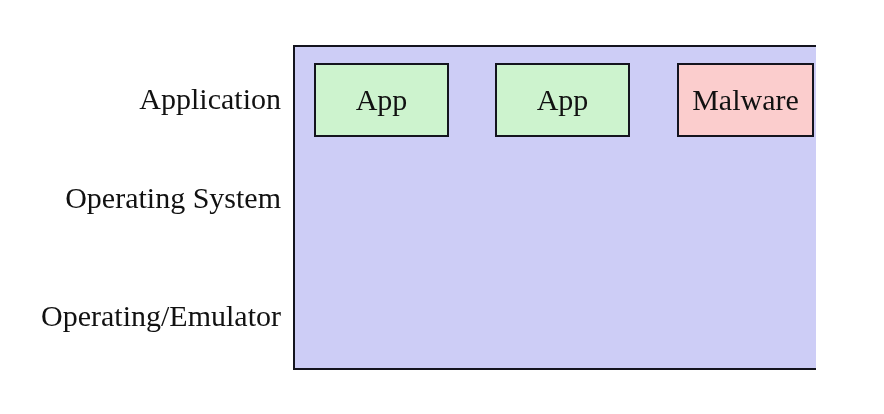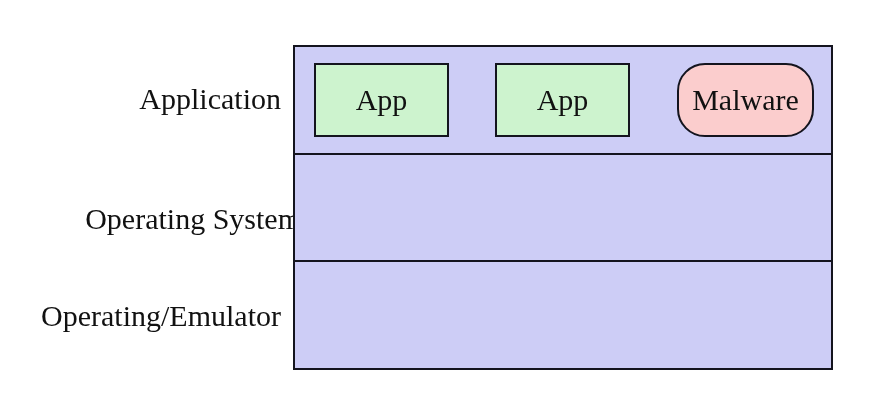--- a/index.html
+++ b/index.html
@@ -2,56 +2,55 @@
 <html><head>
 <meta charset="utf-8">
 <style>
   html, body {
     margin: 0;
     padding: 0;
     background: #ffffff;
   }
   .canvas {
     position: relative;
-    width: 884px;
+    width: 816px;
     height: 414px;
     background: #ffffff;
     font-family: "Liberation Serif", serif;
     color: #111111;
     overflow: hidden;
   }
 
   
   .layer-label {
     position: absolute;
     left: 0;
     width: 281px;
     display: flex;
     align-items: center;
     justify-content: flex-end;
     font-size: 30px;
     line-height: 1;
     white-space: nowrap;
   }
   .layer-label.l1 { top: 45px;  height: 108px; }
-  .layer-label.l2 { top: 164px; height: 109px; padding-left: 20px; }
+  .layer-label.l2 { top: 143px; height: 109px; }
   .layer-label.l3 { top: 262px; height: 108px; }
 
   
   .stack {
     position: absolute;
     left: 293px;
     top: 45px;
     width: 540px;
     height: 325px;
     box-sizing: border-box;
     border: 2px solid var(--border, #14141e);
     background: var(--layer-fill, #cdcdf6);
     display: flex;
-    flex-direction: column;
   }
   .layer-row { box-sizing: border-box; }
   .layer-row.r1 { height: 106px; }
   .layer-row.r2 { height: 107px; border-top: 2px solid var(--border, #14141e); }
   .layer-row.r3 { height: 108px; border-top: 2px solid var(--border, #14141e); }
 
   
   .inner-box {
     position: absolute;
     top: 16px;
@@ -62,21 +61,21 @@
     align-items: center;
     justify-content: center;
     font-size: 30px;
     line-height: 1;
     white-space: nowrap;
   }
   .inner-box.app { background: var(--app-fill, #cdf3ce); }
   .inner-box.malware { background: var(--malware-fill, #fbcdcd); }
   .inner-box.b1 { left: 19px;  width: 135px; }
   .inner-box.b2 { left: 200px; width: 135px; }
-  .inner-box.b3 { left: 382px; width: 137px; border-radius: 28px; }
+  .inner-box.b3 { left: 382px; width: 137px; }
 </style>
 </head>
 <body>
 
 <div class="canvas" style="--layer-fill: #cdcdf6; --app-fill: #cdf3ce; --malware-fill: #fbcdcd; --border: #14141e;">
 
   <div class="layer-label l1">Application</div>
 
   <div class="layer-label l2">Operating System</div>
 

